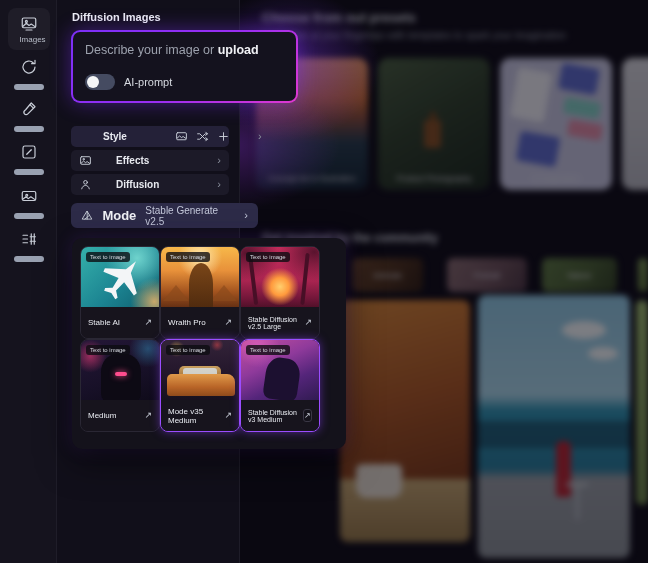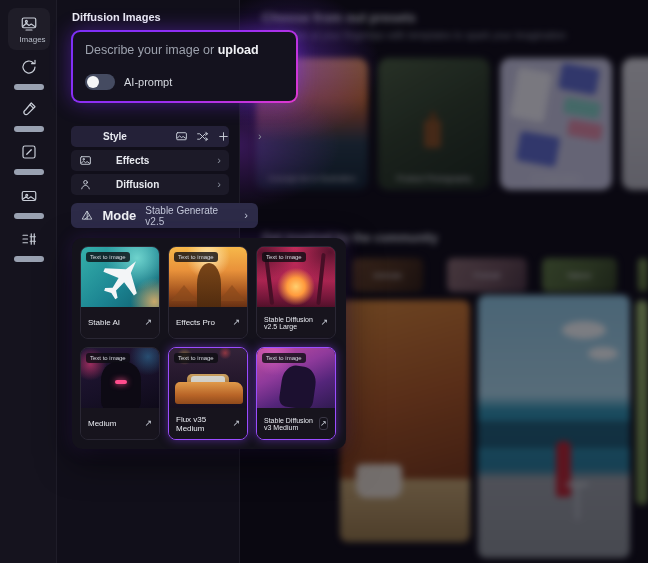--- a/index.html
+++ b/index.html
@@ -89,21 +89,21 @@
   .opt-mini { display:flex; align-items:center; gap:8px; margin-right:4px; }
 
   .mode-bar { position:absolute; left:71px; top:203px; width:187px; height:25px; background:#2d2b48; border-radius:6px;
               display:flex; align-items:center; padding:0 10px; gap:9px; cursor:pointer; z-index:8; }
   .mode-label { font-size:13px; font-weight:700; color:#eff0f5; }
   .mode-value { font-size:10px; color:#c3c7d9; margin-left:auto; }
   .mode-chevron { font-size:11px; color:#c3c7d9; line-height:1; }
 
   
   .popup { position:absolute; left:72px; top:238px; width:274px; height:211px; background:#14121b; border-radius:10px;
-           padding:8px; display:grid; grid-template-columns:repeat(3,80px); grid-auto-rows:93px; gap:8px;
+           padding:8px; display:grid; grid-template-columns:repeat(3,80px); grid-auto-rows:93px; 
            box-shadow:0 12px 34px rgba(0,0,0,.55), 0 0 18px rgba(139,61,255,.18); z-index:9; }
   .mcard { position:relative; border-radius:8px; overflow:hidden; background:#1a1720; border:1px solid #2a2734; cursor:pointer; }
   .mcard.selected { border:1.5px solid #9b4dff; box-shadow:0 0 10px rgba(139,61,255,.5); }
   .mcard .img { position:absolute; left:0; top:0; width:100%; height:62px; }
   .badge { position:absolute; left:5px; top:5px; background:rgba(12,12,18,.8); border-radius:3px; padding:2px 4px;
            font-size:6px; color:#d8dbe2; z-index:2; }
   .mlabel-bar { position:absolute; left:0; bottom:0; width:100%; height:31px; display:flex; align-items:center;
                 justify-content:space-between; padding:0 7px; background:#17141d; }
   .mname { font-size:8px; color:#e9ebf1; }
   .marrow { font-size:9px; color:#cbd0da; line-height:1; }
@@ -344,21 +344,21 @@
     </div>
 
     <div class="mcard">
       <div class="img art-desert">
         <div class="pyr" style="left:2px;"></div>
         <div class="pyr" style="right:2px;"></div>
         <div class="fig"></div>
       </div>
       <div class="badge">Text to image</div>
       <div class="mlabel-bar">
-        <span class="mname">Effects Pro</span>
+        <span class="mname">Wralth Pro</span>
         <span class="marrow">↗</span>
       </div>
     </div>
 
     <div class="mcard">
       <div class="img art-sunset">
         <div class="palm" style="left:10px;transform:rotate(-7deg);"></div>
         <div class="palm" style="right:12px;transform:rotate(6deg);"></div>
       </div>
       <div class="badge">Text to image</div>
@@ -381,21 +381,21 @@
     </div>
 
     <div class="mcard selected">
       <div class="img art-car">
         <div class="roof"></div>
         <div class="shield"></div>
         <div class="body"></div>
       </div>
       <div class="badge">Text to image</div>
       <div class="mlabel-bar">
-        <span class="mname">Flux v35 Medium</span>
+        <span class="mname">Mode v35 Medium</span>
         <span class="marrow">↗</span>
       </div>
     </div>
 
     <div class="mcard selected">
       <div class="img art-cyber2">
         <div class="fig"></div>
       </div>
       <div class="badge">Text to image</div>
       <div class="mlabel-bar">

